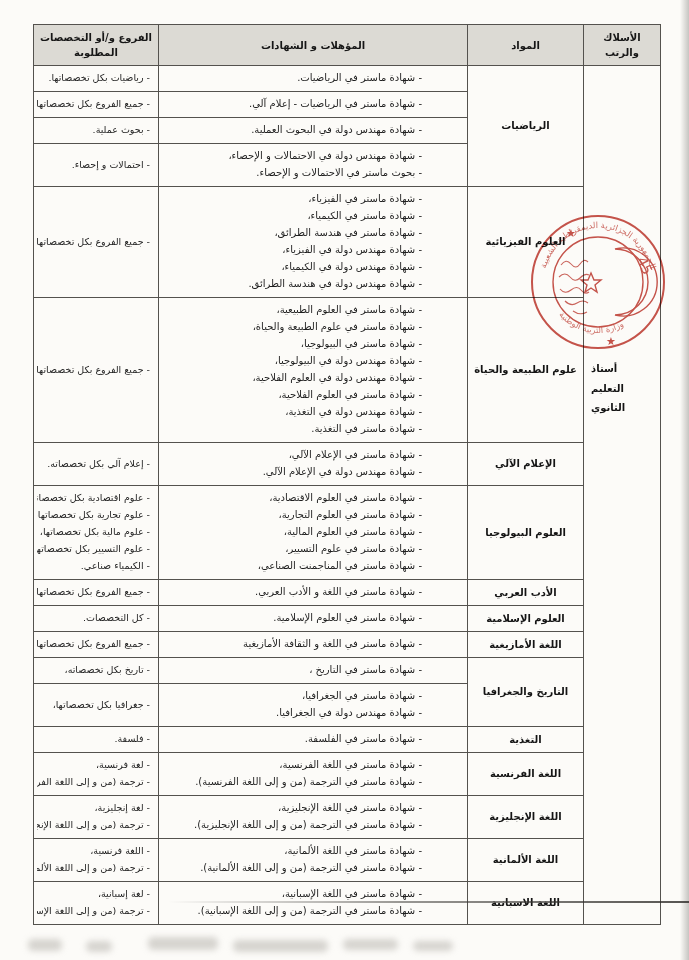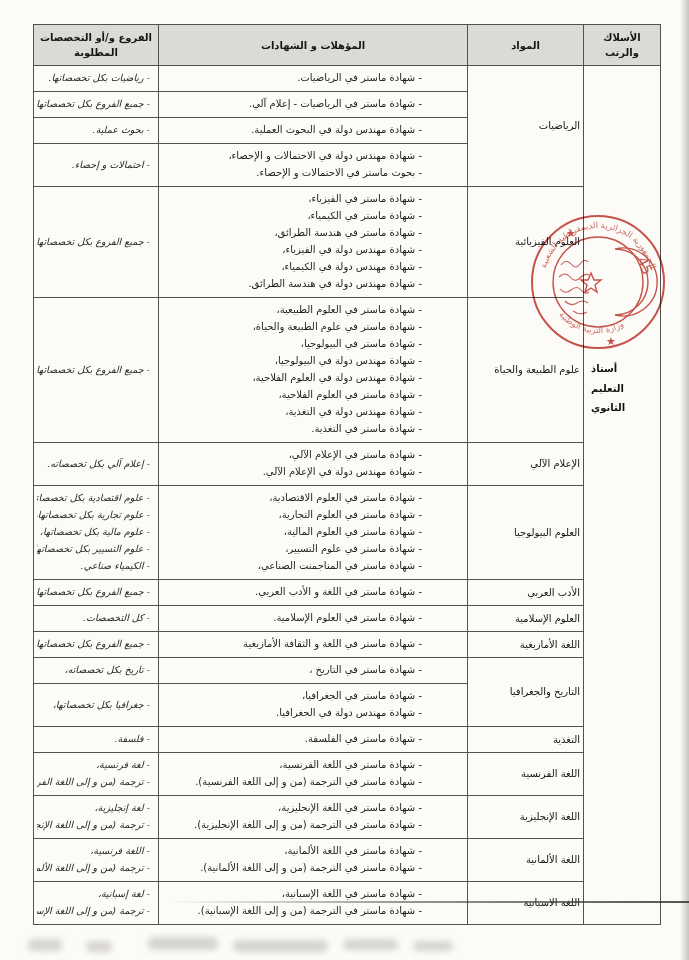--- a/index.html
+++ b/index.html
@@ -27,24 +27,24 @@
     border-collapse:collapse; table-layout:fixed;
     direction:rtl;
     font-size:10px;
   }
   table.doc th, table.doc td { border:1px solid #54524e; vertical-align:middle; }
   table.doc th {
     background:#dcdad4; font-weight:bold; height:41px;
     text-align:center; padding:2px 4px; line-height:1.5; font-size:10px; color:#161616;
   }
   td.quals { text-align:right; padding:3px 45px 3px 22px; }
-  td.specs { text-align:right; padding:3px 8px 3px 3px; font-size:9.5px;font-style:italic; }
+  td.specs { text-align:right; padding:3px 8px 3px 3px; font-size:9.5px; }
   .cell-block { display:inline-block; text-align:right; max-width:100%; }
   .qline, .sline { line-height:17px; white-space:nowrap; overflow:hidden; }
-  td.subject-cell { font-weight:normal; padding:2px 3px; line-height:1.55; color:#141414; }
+  td.subject-cell { text-align:center; font-weight:bold; padding:2px 3px; line-height:1.55; color:#141414; }
   td.corps-cell { position:relative; vertical-align:top; }
   .corps-label {
     position:absolute; top:293px; left:0; right:0;
     text-align:left; font-weight:bold; line-height:1.95; padding:0 7px; color:#141414;
   }
 
   .seal { position:absolute; left:527px; top:207px; width:160px; height:148px; mix-blend-mode:multiply; opacity:.92; }
   .seal text { font-family:"DejaVu Sans", sans-serif; }
 </style>
 </head>

